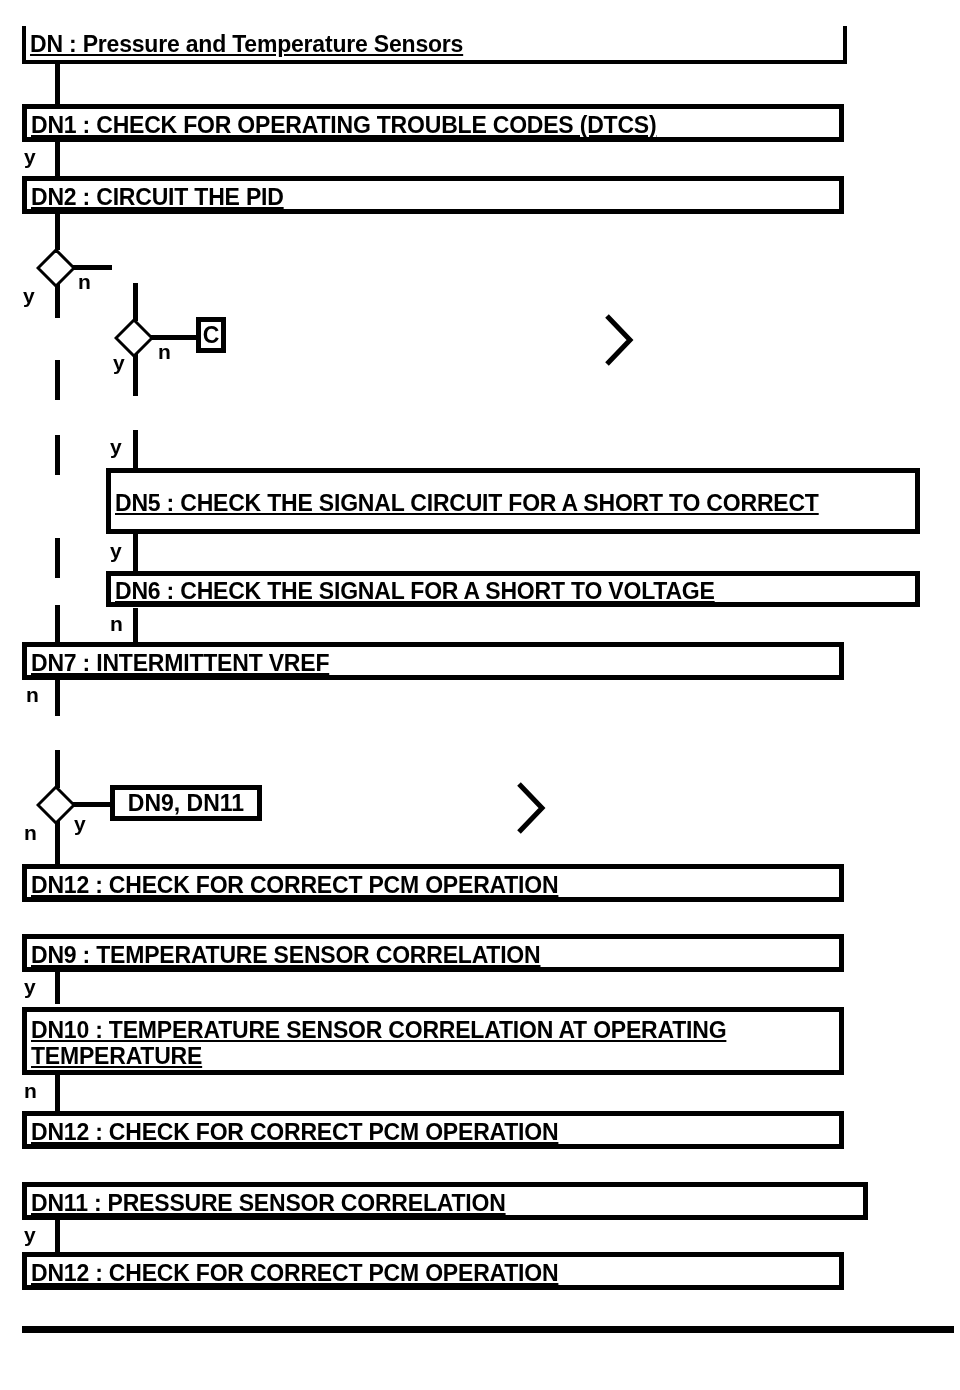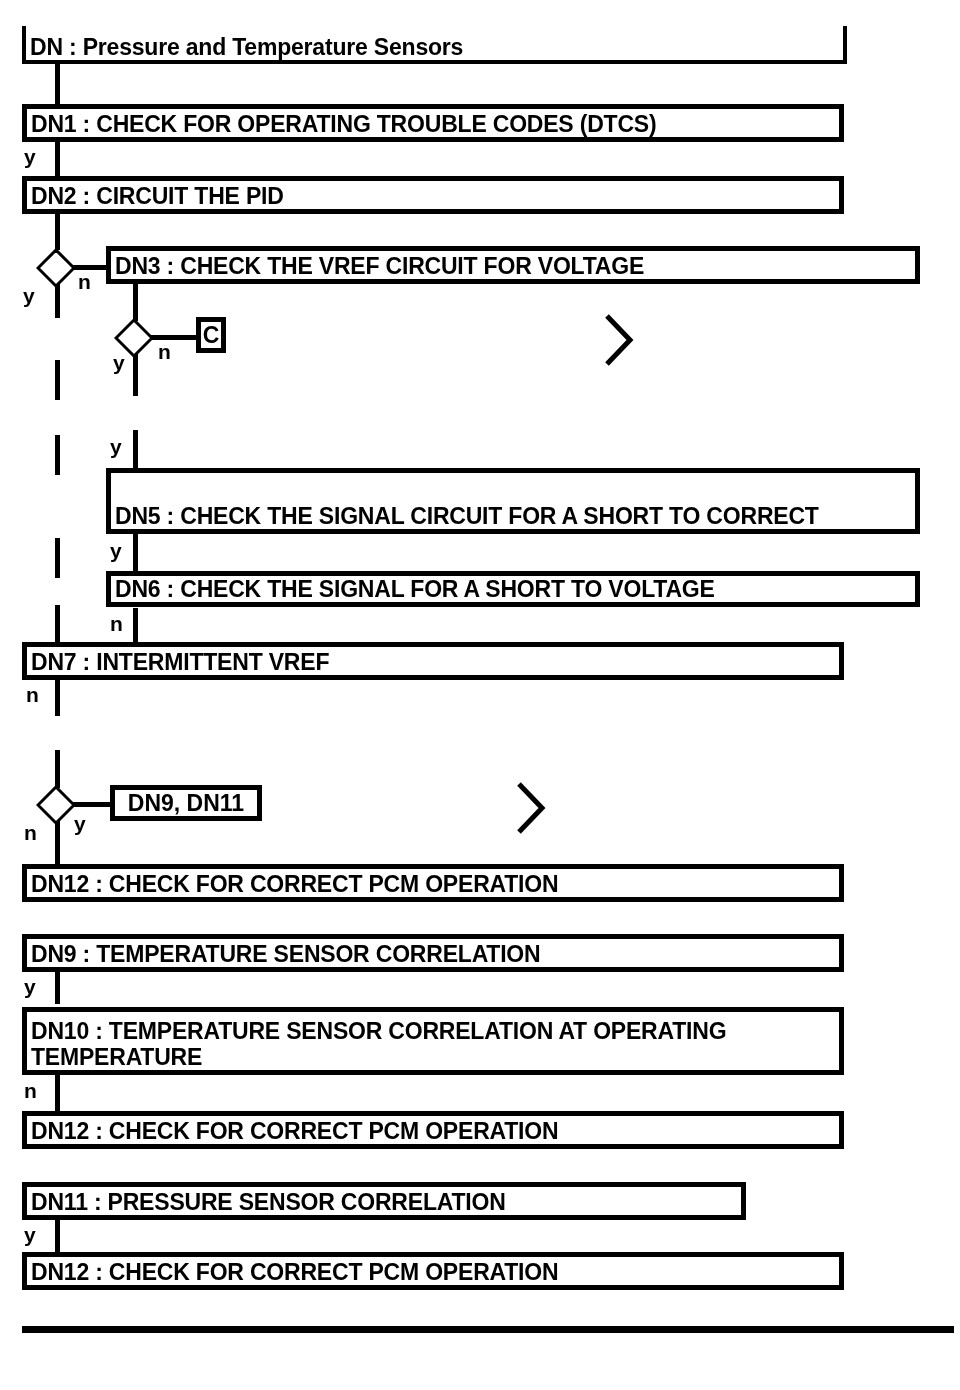--- a/index.html
+++ b/index.html
@@ -19,22 +19,23 @@
     overflow: hidden;
   }
 
   
   .node {
     position: absolute;
     box-sizing: border-box;
     background: #ffffff;
     border: 5px solid #000000;
     display: flex;
-    align-items: flex-end;
+    align-items: center;
     z-index: 5;
+    text-decoration: underline;
   }
   .node .node-label {
     font-family: "Liberation Sans", sans-serif;
     font-weight: bold;
     font-size: 23px;
     line-height: 26px;
     color: #000000;
     padding: 3px 2px 0 4px;
     letter-spacing: -0.2px;
     white-space: pre-line;
@@ -161,23 +162,20 @@
   </div>
 
   <div class="node" style="left:22px; top:104px; width:822px; height:38px;">
     <span class="node-label">DN1 : CHECK FOR OPERATING TROUBLE CODES (DTCS)</span>
   </div>
 
   <div class="node" style="left:22px; top:176px; width:822px; height:38px;">
     <span class="node-label">DN2 : CIRCUIT THE PID</span>
   </div>
 
-  <div class="node" style="left:106px; top:246px; width:814px; height:38px;">
-    <span class="node-label">DN3 : CHECK THE VREF CIRCUIT FOR VOLTAGE</span>
-  </div>
 
 
   <div class="node" style="left:106px; top:468px; width:814px; height:66px;">
     <span class="node-label">DN5 : CHECK THE SIGNAL CIRCUIT FOR A SHORT TO CORRECT</span>
   </div>
 
   <div class="node" style="left:106px; top:571px; width:814px; height:36px;">
     <span class="node-label">DN6 : CHECK THE SIGNAL FOR A SHORT TO VOLTAGE</span>
   </div>
 
@@ -195,21 +193,21 @@
   </div>
 
   <div class="node" style="left:22px; top:1007px; width:822px; height:68px;">
     <span class="node-label">DN10 : TEMPERATURE SENSOR CORRELATION AT OPERATING TEMPERATURE</span>
   </div>
 
   <div class="node" style="left:22px; top:1111px; width:822px; height:38px;">
     <span class="node-label">DN12 : CHECK FOR CORRECT PCM OPERATION</span>
   </div>
 
-  <div class="node" style="left:22px; top:1182px; width:724px; height:38px;">
+  <div class="node" style="left:22px; top:1182px; width:846px; height:38px;">
     <span class="node-label">DN11 : PRESSURE SENSOR CORRELATION</span>
   </div>
 
   <div class="node" style="left:22px; top:1252px; width:822px; height:38px;">
     <span class="node-label">DN12 : CHECK FOR CORRECT PCM OPERATION</span>
   </div>
 
   <div class="refbox" style="left:196px; top:317px; width:30px; height:36px;">
     <span class="ref-label">C</span>
   </div>

